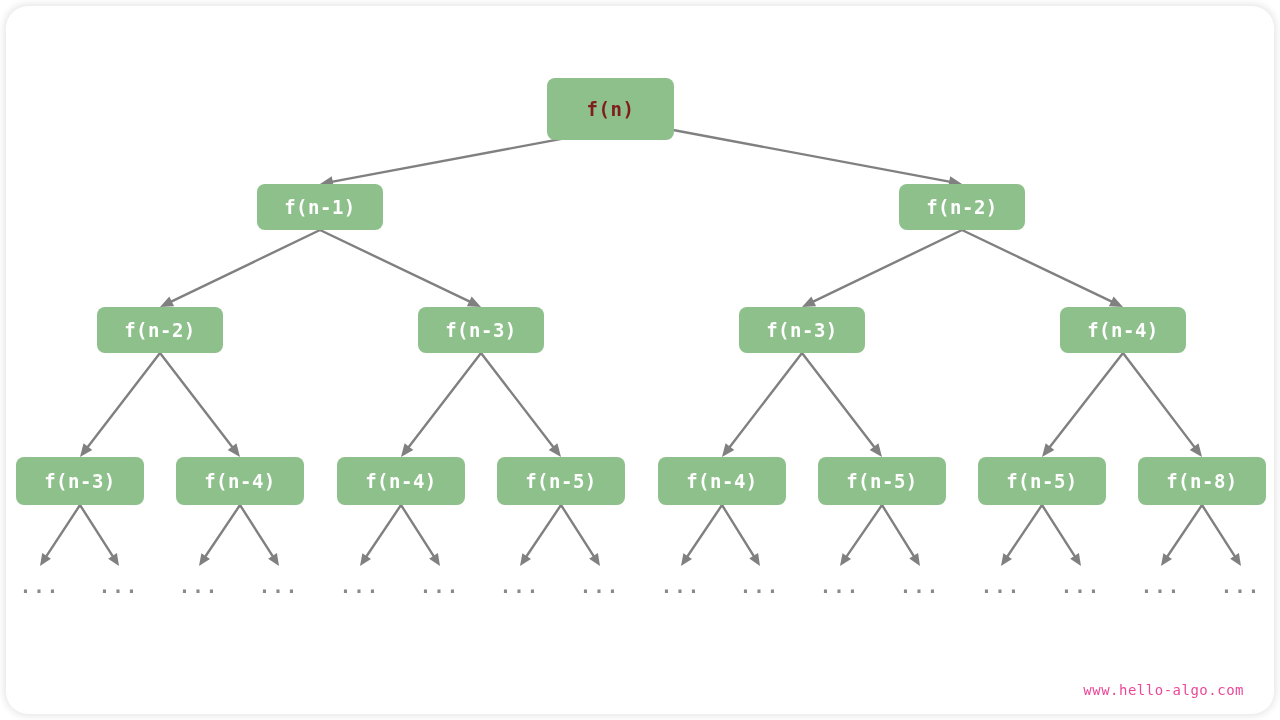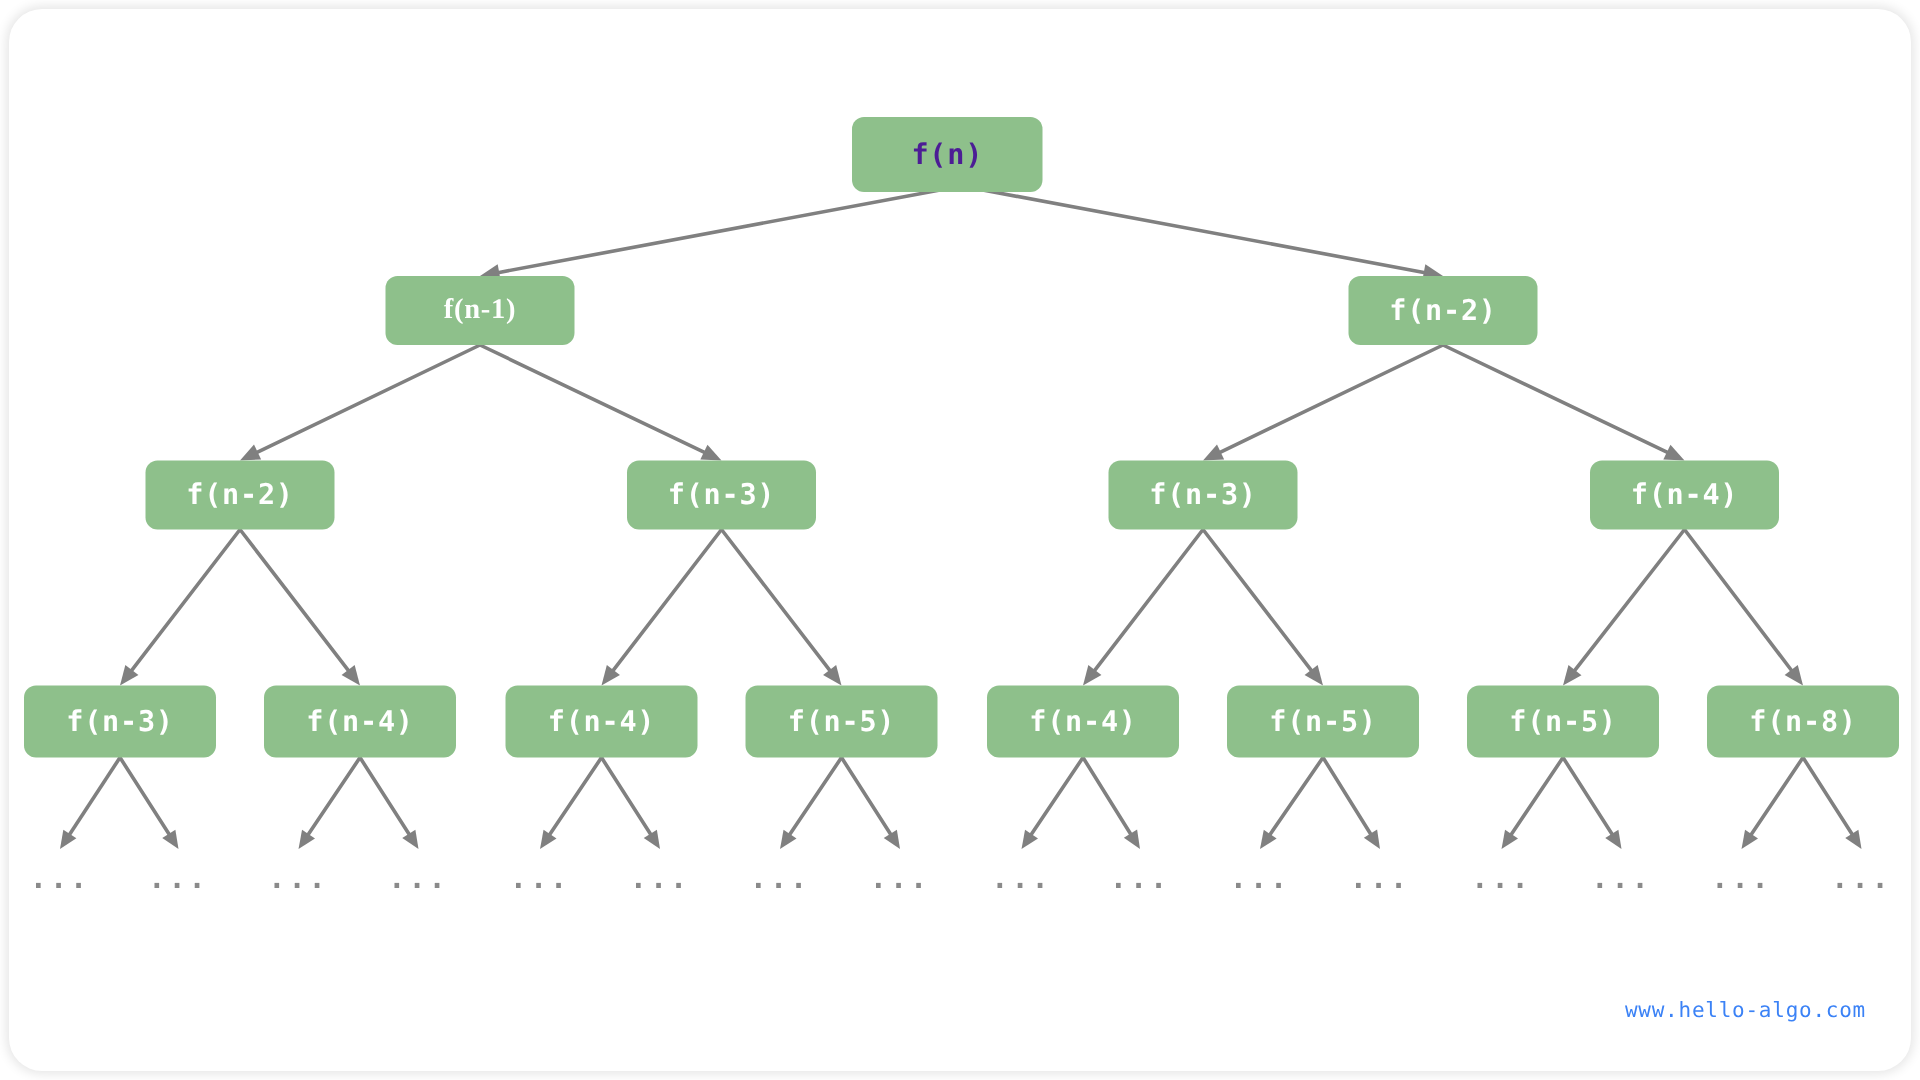--- a/index.html
+++ b/index.html
@@ -55,22 +55,22 @@
     color: #8a8a8a;
     font-size: 19px;
     font-weight: bold;
     letter-spacing: 2px;
     transform: translate(-50%, -50%);
     white-space: nowrap;
   }
   .watermark {
     position: absolute;
     right: 36px;
-    bottom: 38px;
-    color: #3b82f6;
+    bottom: 22px;
+    color: #ec4899;
     font-size: 14px;
     letter-spacing: 0.5px;
     white-space: nowrap;
   }
 </style>
 </head>
 <body>
 
 <div id="canvas">
   <div class="card"></div>
@@ -192,22 +192,22 @@
         <line x1="1202" y1="505" x2="1167.6940324427296" y2="556.0405858778901" stroke="#808080" stroke-width="2.4" stroke-linecap="round"></line>
         <polygon points="1161,566 1163.3782863231486,553.1398384860405 1172.0097785623107,558.9413332697396" fill="#808080"></polygon>
       </g>
       <g>
         <line x1="1202" y1="505" x2="1234.536059579983" y2="555.8897342148452" stroke="#808080" stroke-width="2.4" stroke-linecap="round"></line>
         <polygon points="1241,566 1230.154944406416,558.6907750635193 1238.91717475355,553.0886933661712" fill="#808080"></polygon>
       </g>
     </svg>
 
   <div id="nodes-layer">
-      <div class="node" style="left: 568px; top: 78px; width: 127px; height: 50px; background: rgb(142, 192, 139); color: #4c1d95;">f(n)</div>
-      <div class="node" style="left: 257px; top: 184px; width: 126px; height: 46px; background: rgb(142, 192, 139); color: rgb(255, 255, 255); font-family: Liberation Serif, serif;">f(n-1)</div>
+      <div class="node" style="left: 547px; top: 78px; width: 127px; height: 62px; background: rgb(142, 192, 139); color: #7f1d1d;">f(n)</div>
+      <div class="node" style="left: 257px; top: 184px; width: 126px; height: 46px; background: rgb(142, 192, 139); color: rgb(255, 255, 255);">f(n-1)</div>
       <div class="node" style="left: 899px; top: 184px; width: 126px; height: 46px; background: rgb(142, 192, 139); color: rgb(255, 255, 255);">f(n-2)</div>
       <div class="node" style="left: 97px; top: 307px; width: 126px; height: 46px; background: rgb(142, 192, 139); color: rgb(255, 255, 255);">f(n-2)</div>
       <div class="node" style="left: 418px; top: 307px; width: 126px; height: 46px; background: rgb(142, 192, 139); color: rgb(255, 255, 255);">f(n-3)</div>
       <div class="node" style="left: 739px; top: 307px; width: 126px; height: 46px; background: rgb(142, 192, 139); color: rgb(255, 255, 255);">f(n-3)</div>
       <div class="node" style="left: 1060px; top: 307px; width: 126px; height: 46px; background: rgb(142, 192, 139); color: rgb(255, 255, 255);">f(n-4)</div>
       <div class="node" style="left: 16px; top: 457px; width: 128px; height: 48px; background: rgb(142, 192, 139); color: rgb(255, 255, 255);">f(n-3)</div>
       <div class="node" style="left: 176px; top: 457px; width: 128px; height: 48px; background: rgb(142, 192, 139); color: rgb(255, 255, 255);">f(n-4)</div>
       <div class="node" style="left: 337px; top: 457px; width: 128px; height: 48px; background: rgb(142, 192, 139); color: rgb(255, 255, 255);">f(n-4)</div>
       <div class="node" style="left: 497px; top: 457px; width: 128px; height: 48px; background: rgb(142, 192, 139); color: rgb(255, 255, 255);">f(n-5)</div>
       <div class="node" style="left: 658px; top: 457px; width: 128px; height: 48px; background: rgb(142, 192, 139); color: rgb(255, 255, 255);">f(n-4)</div>

